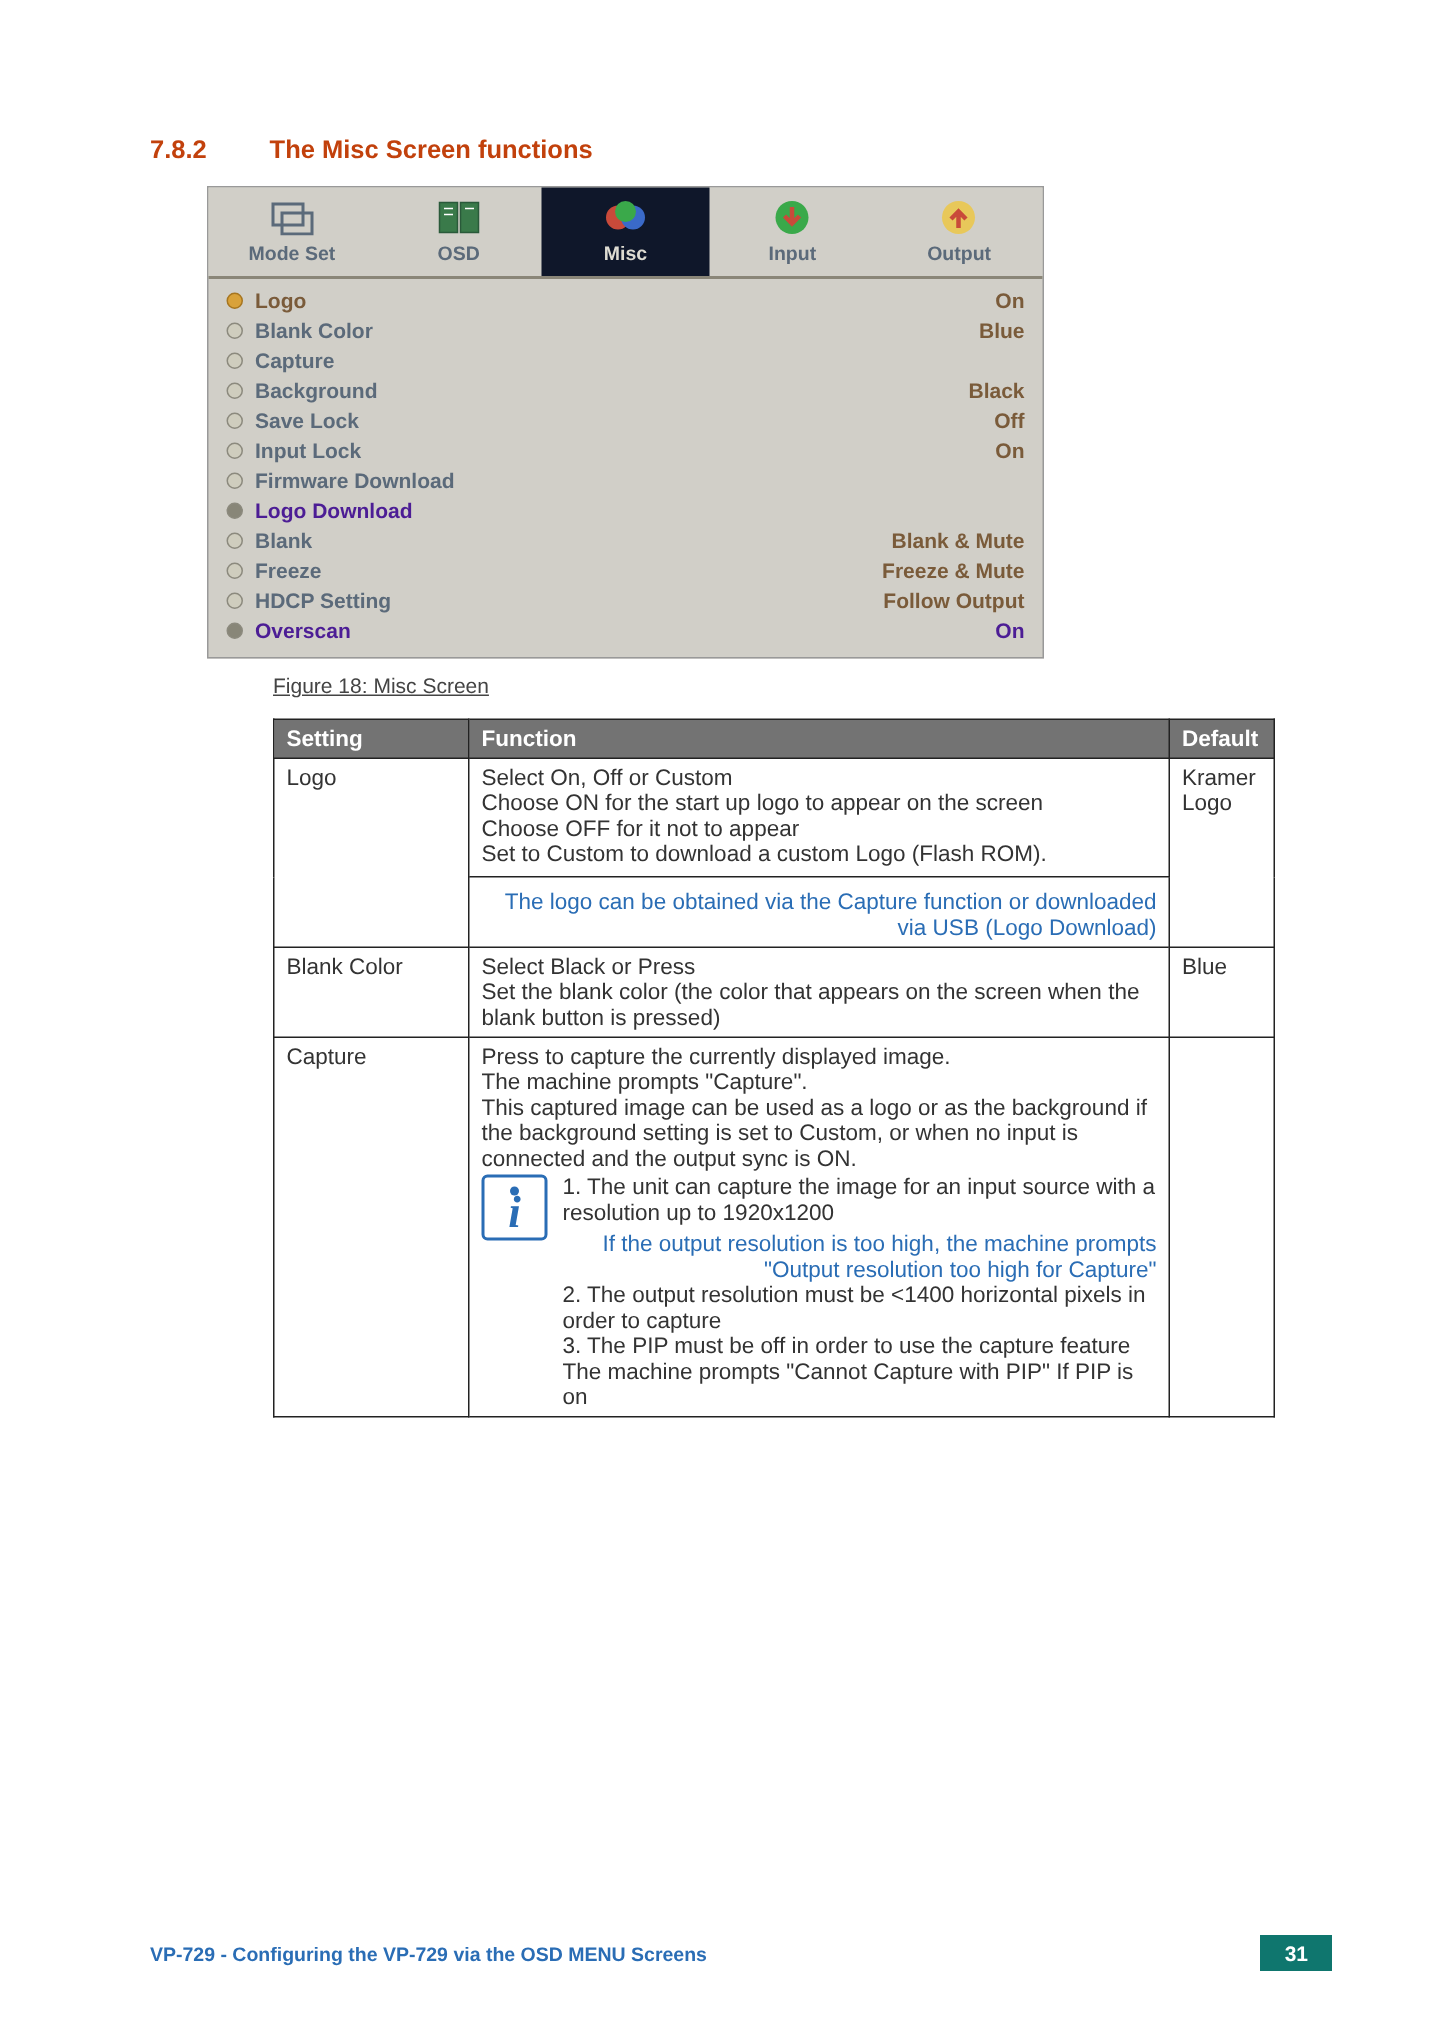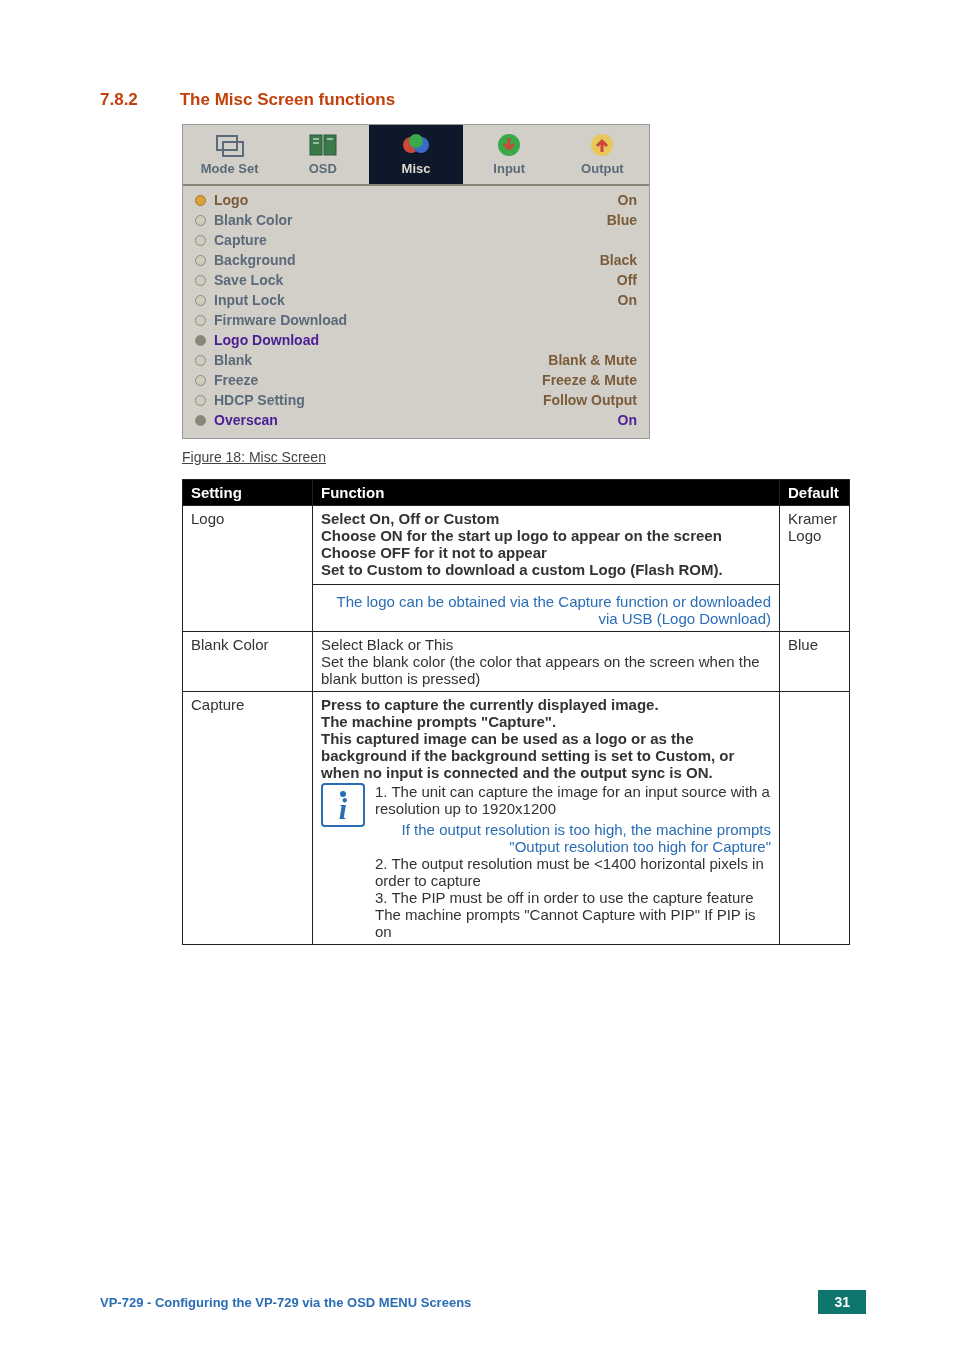--- a/index.html
+++ b/index.html
@@ -16,22 +16,22 @@
   .section-heading {
     color: #c2410c;
     font-weight: bold;
     font-size: 17px;
     margin-bottom: 14px;
   }
   .section-num { display: inline-block; min-width: 75px; }
 
   
   .osd-box {
-    width: 468px;
-    margin-left: 82px;
+    width: 558px;
+    margin-left: 38px;
     border: 1px solid #999;
     background: #d1cfc8;
   }
   .osd-tabs {
     display: flex;
     background: #d1cfc8;
     border-bottom: 2px solid #8a8678;
   }
   .osd-tab {
     flex: 1;
@@ -85,34 +85,34 @@
   }
 
   
   .settings-table {
     margin-left: 82px;
     width: 668px;
     border-collapse: collapse;
     font-size: 15px;
   }
   .settings-table th {
-    background: #000000;
+    background: #737373;
     color: #fff;
     text-align: left;
     font-weight: bold;
     padding: 4px 8px;
     border: 1px solid #222;
   }
   .settings-table td {
     border: 1px solid #222;
     padding: 4px 8px;
     vertical-align: top;
     color: #333;
   }
-  .func-block { margin-bottom: 2px; font-weight: bold; }
+  .func-block { margin-bottom: 2px; }
   .func-note { color: #2a6db5; margin-top: 4px; text-align: right; }
   .info-rowwrap {
     display: flex;
     align-items: flex-start;
     gap: 10px;
     margin-top: 2px;
   }
   .info-icon {
     flex-shrink: 0;
     width: 44px;
@@ -138,21 +138,21 @@
     border-radius: 50%;
   }
   .info-icon span { margin-top: 8px; line-height: 1; }
   .info-text { flex: 1; }
 
   
   .footer {
     position: absolute;
     bottom: 40px;
     left: 100px;
-    right: 88px;
+    right: 66px;
     display: flex;
     justify-content: space-between;
     align-items: center;
   }
   .footer-text {
     color: #2a6db5;
     font-weight: bold;
     font-size: 13px;
   }
   .page-badge {
@@ -337,21 +337,21 @@
     </tr>
     <tr>
       <td>
         <div class="func-note">The logo can be obtained via the Capture function or downloaded via USB (Logo Download)</div>
       </td>
     </tr>
 
     <tr>
       <td>Blank Color</td>
       <td id="blank-main">
-          <div>Select Black or This</div>
+          <div>Select Black or Press</div>
           <div>Set the blank color (the color that appears on the screen when the blank button is pressed)</div>
         </td>
       <td>Blue</td>
     </tr>
 
     <tr>
       <td>Capture</td>
       <td>
         <div class="func-block" id="capture-intro">
             <div>Press to capture the currently displayed image.</div>

